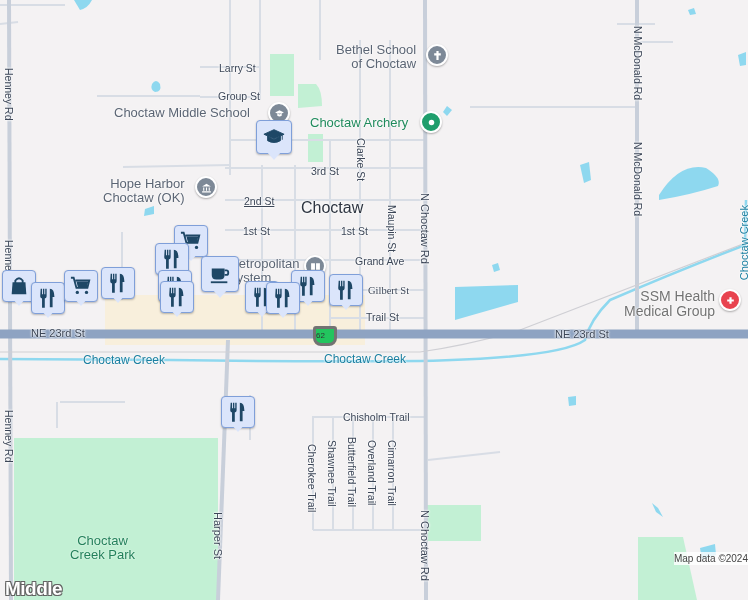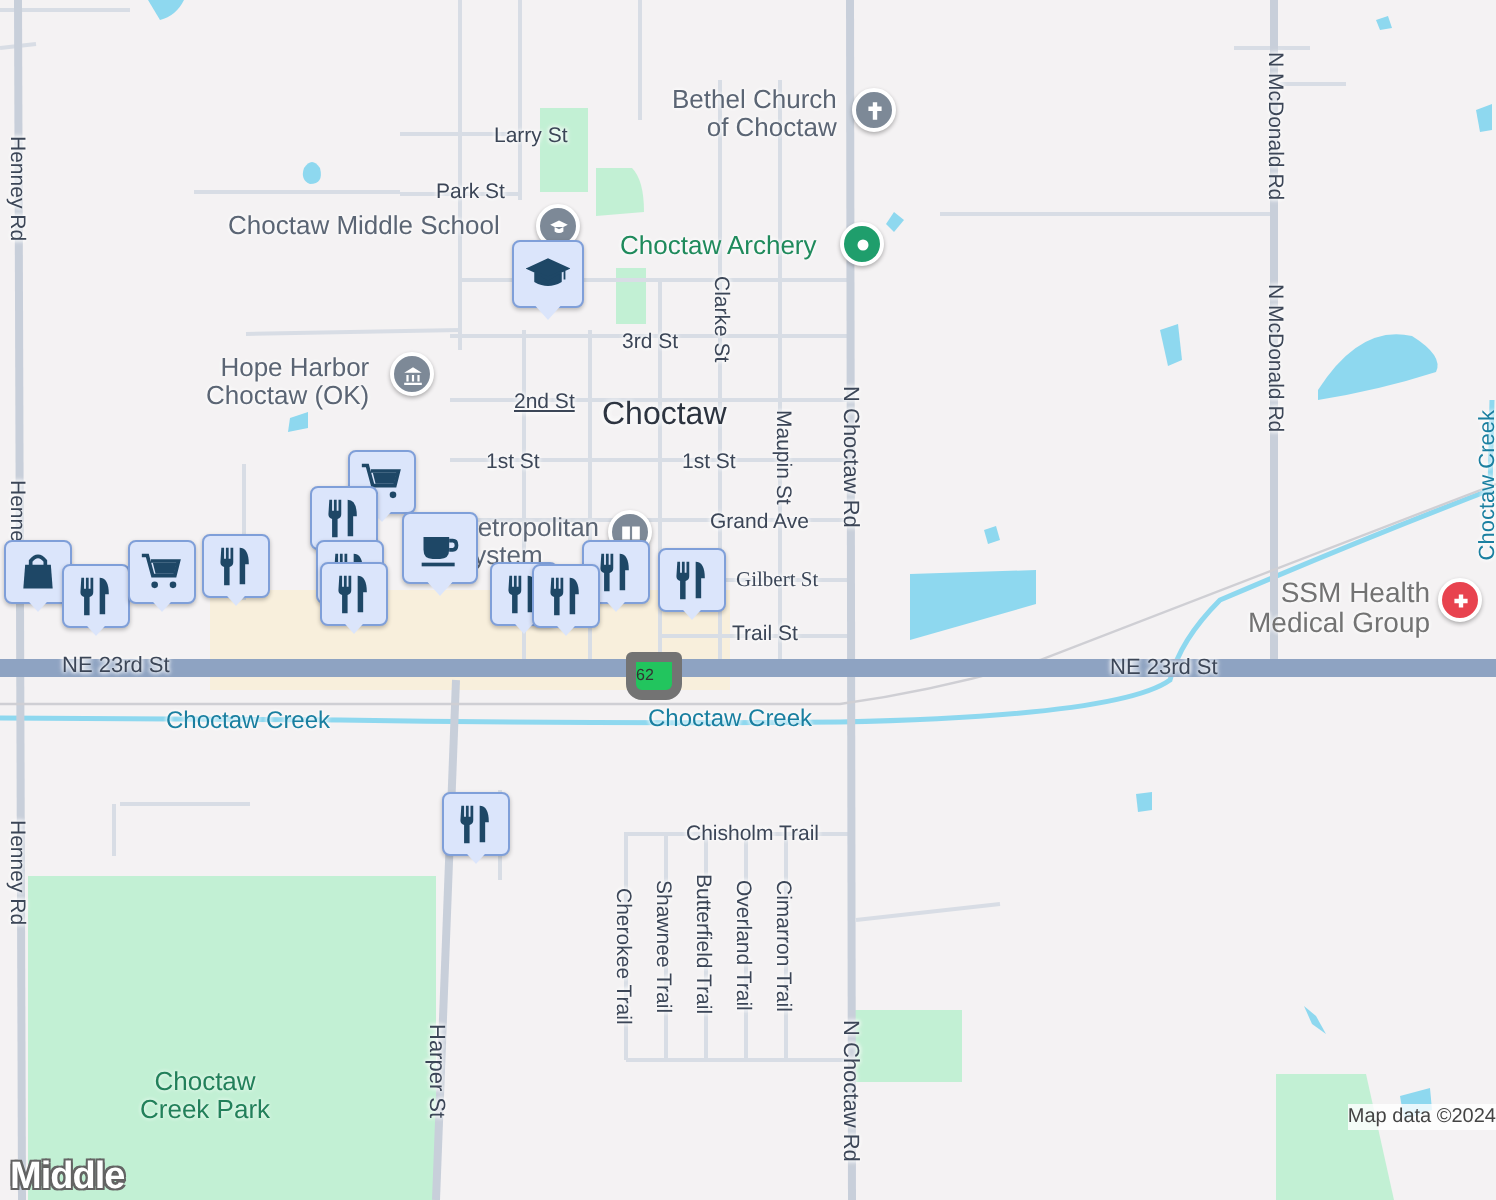--- a/index.html
+++ b/index.html
@@ -15,21 +15,21 @@
   .park{position:absolute;font-size:13px;color:#22805a;text-align:center;line-height:1.1;text-shadow:0 0 2px #fff;}
   .green-lbl{color:#1f8a5c;}
   .red-lbl{color:#737373;}
   .marker{position:absolute;width:34px;height:36px;}
   .marker .box{position:absolute;left:0;top:0;width:32px;height:30px;background:#dbe5fb;border:1px solid #7f9fd9;border-radius:4px;
        box-shadow:0 1px 2px rgba(0,0,0,.25);display:flex;align-items:center;justify-content:center;}
   .marker .tip{position:absolute;left:9px;top:27px;width:0;height:0;border-left:8px solid transparent;border-right:8px solid transparent;border-top:9px solid #dbe5fb;}
   .marker svg{width:22px;height:22px;}
   .pin{position:absolute;width:18px;height:18px;border-radius:50%;display:flex;align-items:center;justify-content:center;border:2px solid #fff;box-shadow:0 1px 2px rgba(0,0,0,.3);}
   .pin svg{width:11px;height:11px;}
-  .shield{position:absolute;left:313px;top:326px;width:18px;height:14px;background:#22c55e;border:5px solid #737373;border-radius:3px 3px 8px 8px;font-size:8px;color:#333;text-align:left;line-height:14px;}
+  .shield{position:absolute;left:313px;top:326px;width:18px;height:14px;background:#22c55e;border:3px solid #737373;border-radius:3px 3px 8px 8px;font-size:8px;color:#333;text-align:left;line-height:14px;}
   .google{position:absolute;left:5px;top:578px;font-size:19px;font-weight:bold;color:#fff;
        text-shadow:0 0 1px #555,1px 1px 0 #666,-1px -1px 0 #666,1px -1px 0 #666,-1px 1px 0 #666;letter-spacing:-0.5px;}
   .attrib{position:absolute;right:0;top:552px;background:rgba(255,255,255,.8);font-size:10px;color:#444;padding:1px 0;}
 </style>
 </head>
 <body>
 
 <svg id="map" width="748" height="600" viewBox="0 0 748 600">
 
   <rect x="14" y="438" width="204" height="162" fill="#c2f0d4"></rect>
@@ -98,24 +98,24 @@
   </g>
 
   <path d="M0,352 L420,352 Q470,345 520,330 L748,242" fill="none" stroke="#cfcfd4" stroke-width="1.2"></path>
 
   <path d="M0,334 L748,334" fill="none" stroke="#8ea3c2" stroke-width="9"></path>
 </svg>
 
 <span class="lbl vlbl" style="left:3px;top:68px;">Henney Rd</span>
 <span class="lbl vlbl" style="left:3px;top:240px;">Henney Rd</span>
 <span class="lbl vlbl" style="left:3px;top:410px;">Henney Rd</span>
-<span class="lbl" style="left:219px;top:63px;margin-left:28px;">Larry St</span>
-<span class="lbl" style="left:218px;top:91px;">Park St</span>
+<span class="lbl" style="left:219px;top:63px;">Larry St</span>
+<span class="lbl" style="left:218px;top:91px;">Group St</span>
 <span class="lbl" style="left:311px;top:166px;">3rd St</span>
-<span class="lbl" style="left:257px;top:196px;text-decoration:underline;">2nd St</span>
+<span class="lbl" style="left:244px;top:196px;text-decoration:underline;">2nd St</span>
 <span class="lbl" style="left:243px;top:226px;">1st St</span>
 <span class="lbl" style="left:341px;top:226px;">1st St</span>
 <span class="lbl" style="left:335px;top:256px;margin-left:20px;">Grand Ave</span>
 <span class="lbl" style="left:368px;top:286px;font-family:Liberation Serif, serif;">Gilbert St</span>
 <span class="lbl" style="left:366px;top:312px;">Trail St</span>
 <span class="lbl" style="left:31px;top:328px;font-size:11px;">NE 23rd St</span>
 <span class="lbl" style="left:555px;top:329px;font-size:11px;">NE 23rd St</span>
 <span class="lbl vlbl" style="left:355px;top:138px;">Clarke St</span>
 <span class="lbl vlbl" style="left:386px;top:205px;">Maupin St</span>
 <span class="lbl vlbl" style="left:419px;top:193px;font-size:11px;">N Choctaw Rd</span>
@@ -130,21 +130,21 @@
 <span class="lbl vlbl" style="left:366px;top:440px;">Overland Trail</span>
 <span class="lbl vlbl" style="left:386px;top:440px;">Cimarron Trail</span>
 <span class="shield">62</span>
 
 <span class="creek" style="left:83px;top:353px;">Choctaw Creek</span>
 <span class="creek" style="left:324px;top:352px;">Choctaw Creek</span>
 <span class="creek vlbl" style="left:738px;top:205px;font-size:11px;transform:rotate(180deg);">Choctaw Creek</span>
 
 <span class="town" style="left:301px;top:199px;">Choctaw</span>
 
-<span class="poi" style="left:336px;top:43px;white-space:pre;">Bethel Church
+<span class="poi" style="left:336px;top:43px;white-space:pre;">Bethel School
 of Choctaw</span>
 <div class="pin" style="left:426px;top:44px;background:#7d8997;">
   <svg viewBox="0 0 10 10">
       <path d="M4,1h2v2h2v2h-2v4h-2v-4h-2v-2h2z" fill="#fff"></path>
     </svg>
 </div>
 <span class="poi green-lbl" style="left:310px;top:116px;">Choctaw Archery</span>
 <div class="pin" style="left:420px;top:111px;background:#1f9e6c;">
   <svg viewBox="0 0 10 10">
       <circle cx="5" cy="5" r="2.5" fill="#fff"></circle>

